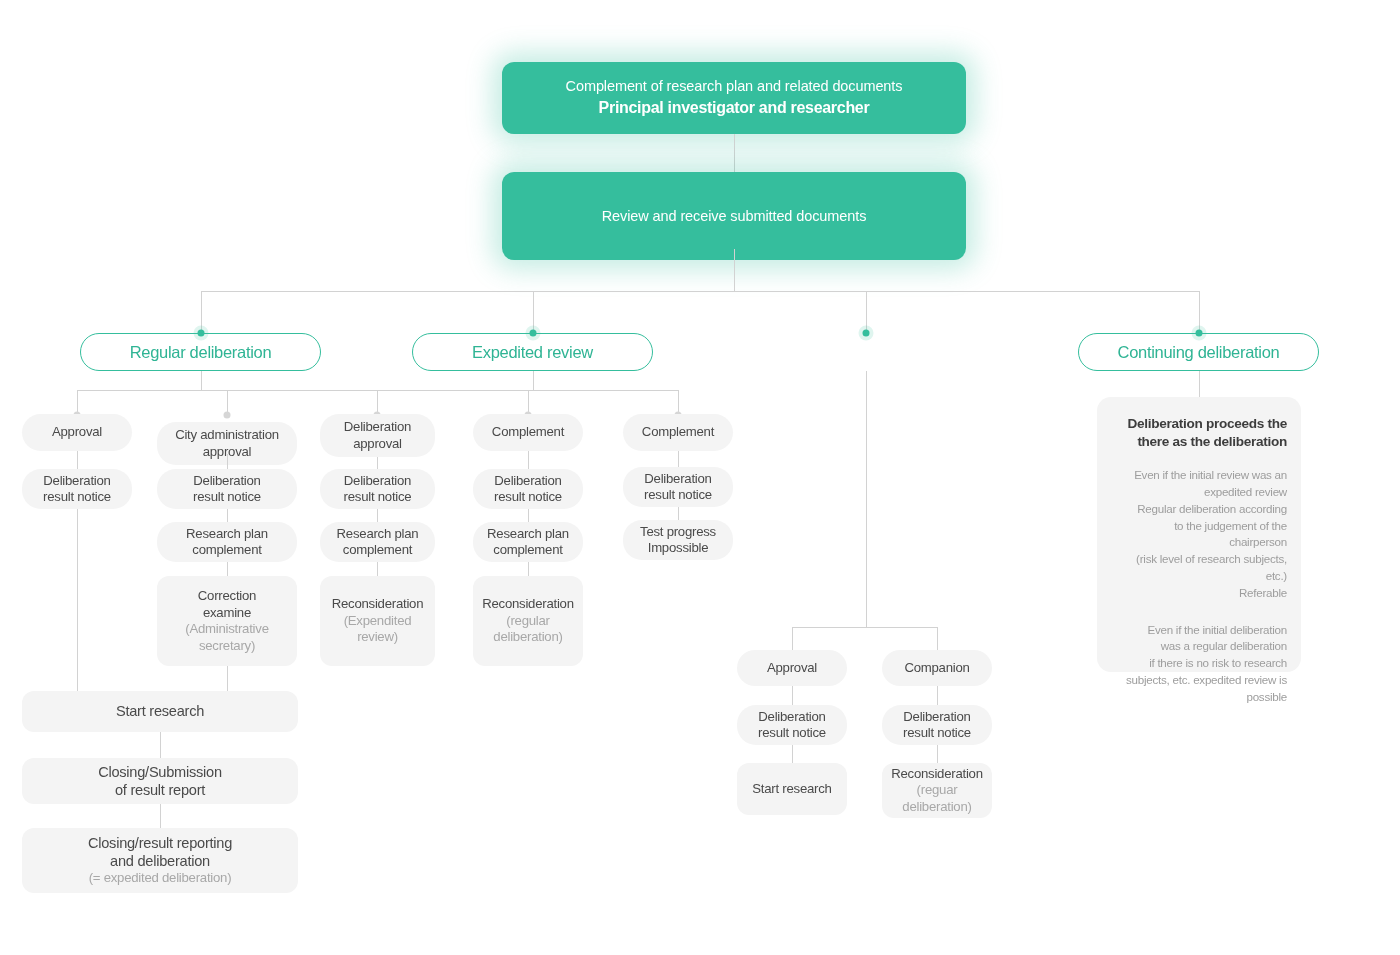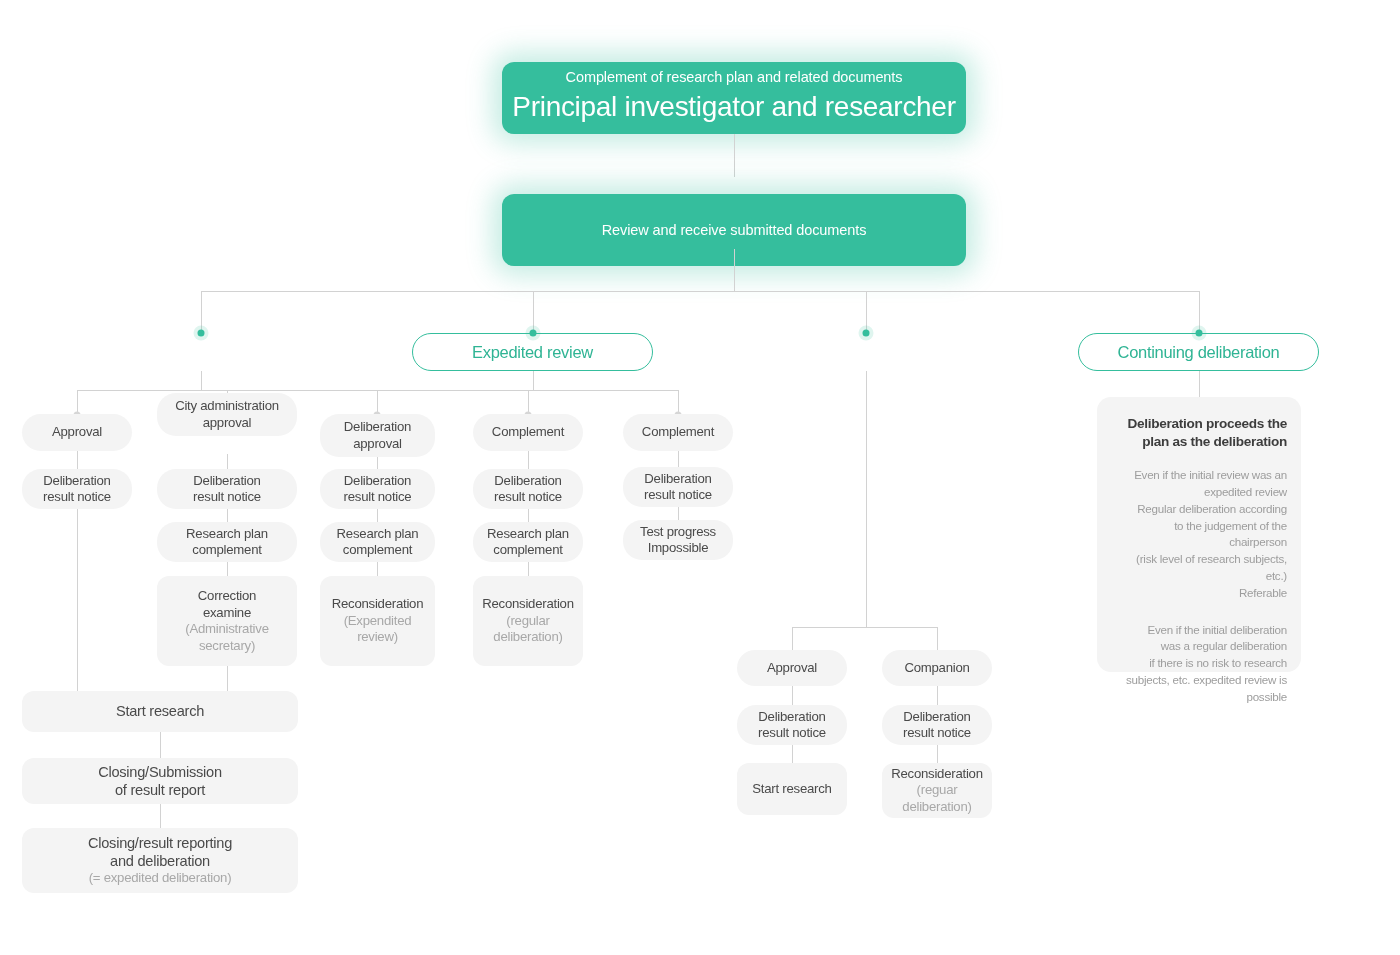--- a/index.html
+++ b/index.html
@@ -29,21 +29,21 @@
   .hero {
     position: absolute;
     background: #35be9d;
     border-radius: 12px;
     color: #ffffff;
     display: flex; flex-direction: column;
     align-items: center; justify-content: center;
     box-shadow: 0 0 26px 10px rgba(53,190,157,.28);
   }
   .hero .sub { font-size: 14.5px; font-weight: 400; line-height: 1.3; letter-spacing: -.1px; }
-  .hero .main { font-size: 28px; font-weight: 400; line-height: 1.45; letter-spacing: -.3px; }
+  .hero .main { font-size: 16px; font-weight: 700; line-height: 1.45; letter-spacing: -.3px; }
 
   
   .pill {
     position: absolute;
     border: 1.4px solid #35be9d;
     border-radius: 22px;
     background: #ffffff;
     color: #2fb494;
     font-size: 16.5px;
     letter-spacing: -.3px;
@@ -92,31 +92,34 @@
 
 <div id="stage">
 
   <div class="hero" style="left:502px; top:62px; width:464px; height:72px;">
     <div class="sub">Complement of research plan and related documents</div>
     <div class="main">Principal investigator and researcher</div>
   </div>
 
   <div class="ln v" style="left:734px; top:134px; height:43px;"></div>
 
-  <div class="hero" style="left:502px; top:194px; width:464px; height:72px;">
+  <div class="hero" style="left:502px; top:172px; width:464px; height:88px;">
     <div class="sub">Review and receive submitted documents</div>
   </div>
 
   <div class="ln v" style="left:734px; top:249px; height:42px;"></div>
   <div class="ln h" style="left:201px; top:291px; width:998px;"></div>
   <div class="ln v" style="left:201px; top:291px; height:42px;"></div>
   <div class="ln v" style="left:533px; top:291px; height:42px;"></div>
   <div class="ln v" style="left:866px; top:291px; height:42px;"></div>
   <div class="ln v" style="left:1199px; top:291px; height:42px;"></div>
 
+  <div class="pill" style="left:80px; top:333px; width:241px;">
+    <span>Regular deliberation</span>
+  </div>
   <div class="dot teal" style="left:201px; top:333px;"></div>
 
   <div class="pill" style="left:412px; top:333px; width:241px;">
     <span>Expedited review</span>
   </div>
   <div class="dot teal" style="left:533px; top:333px;"></div>
 
   <div class="dot teal" style="left:866px; top:333px;"></div>
 
   <div class="pill" style="left:1078px; top:333px; width:241px;">
@@ -141,21 +144,21 @@
   <div class="node" style="left:22px; top:414px; width:110px; height:37px;">
     <span>Approval</span>
   </div>
   <div class="ln v" style="left:77px; top:451px; height:18px;"></div>
   <div class="node" style="left:22px; top:469px; width:110px; height:40px;">
     <span>Deliberation</span>
     <span>result notice</span>
   </div>
   <div class="ln v" style="left:77px; top:509px; height:182px;"></div>
 
-  <div class="node" style="left:157px; top:393px; width:140px; height:43px;">
+  <div class="node" style="left:157px; top:422px; width:140px; height:43px;">
     <span>City administration</span>
     <span>approval</span>
   </div>
   <div class="ln v" style="left:227px; top:454px; height:15px;"></div>
   <div class="node" style="left:157px; top:469px; width:140px; height:40px;">
     <span>Deliberation</span>
     <span>result notice</span>
   </div>
   <div class="ln v" style="left:227px; top:509px; height:13px;"></div>
   <div class="node" style="left:157px; top:522px; width:140px; height:40px;">
@@ -270,21 +273,21 @@
   <div class="ln v" style="left:937px; top:745px; height:18px;"></div>
   <div class="node rect" style="left:882px; top:763px; width:110px; height:55px;">
     <span>Reconsideration</span>
     <span class="note">(reguar</span>
     <span class="note">deliberation)</span>
   </div>
 
   <div class="ln v" style="left:1199px; top:371px; height:26px;"></div>
   <div class="card" style="left:1097px; top:397px; width:204px; height:275px;">
     <div class="head">Deliberation proceeds the</div>
-    <div class="head">plan as the deliberation</div>
+    <div class="head">there as the deliberation</div>
     <div class="para">Even if the initial review was an
 expedited review
 Regular deliberation according
 to the judgement of the
 chairperson
 (risk level of research subjects,
 etc.)
 Referable</div>
     <div class="para second">Even if the initial deliberation
 was a regular deliberation

